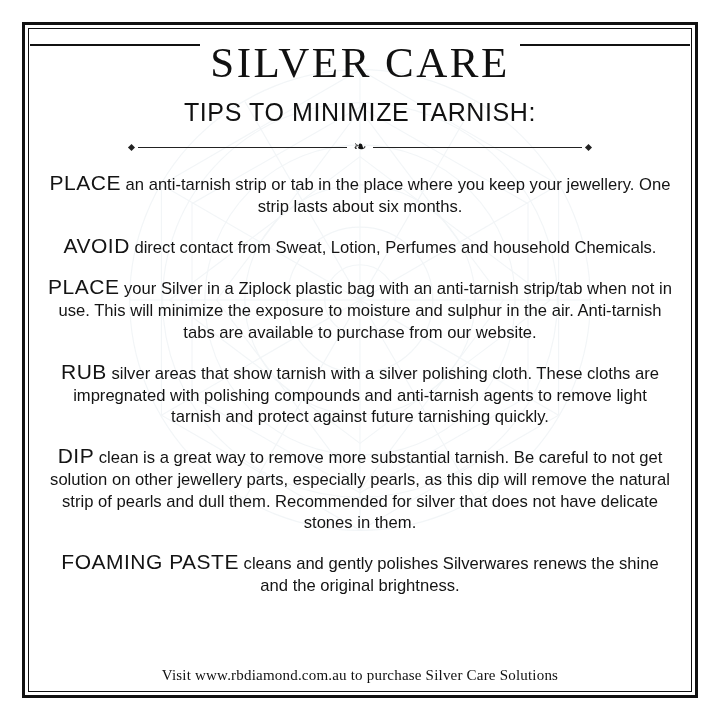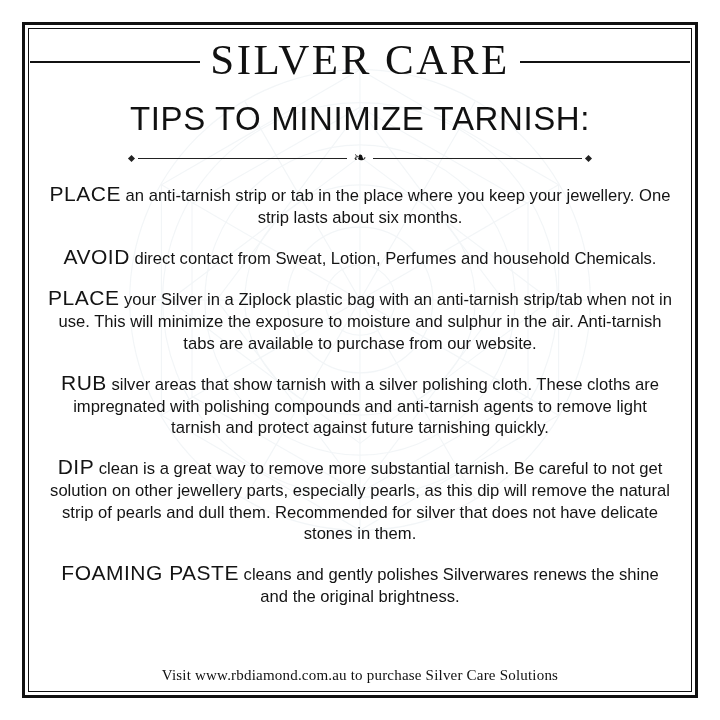--- a/index.html
+++ b/index.html
@@ -61,46 +61,45 @@
     bottom: 26px;
     box-sizing: border-box;
     text-align: center;
     color: #111111;
   }
 
   
   .title-row {
     position: relative;
     display: flex;
-    align-items: center;
     justify-content: center;
-    margin-top: 6px;
+    margin-top: 14px;
     height: 56px;
   }
   .title-rule {
     flex: 1 1 auto;
     height: 2px;
     background: #111111;
     margin-top: 4px;
   }
   .title {
     font-family: "Liberation Serif", serif;
     font-size: 43px;
     letter-spacing: 2.5px;
     font-weight: 400;
     padding: 0 10px;
     white-space: nowrap;
     line-height: 1.05;
   }
 
   .subtitle {
     font-family: "Liberation Sans", sans-serif;
-    font-size: 33px;
+    font-size: 25px;
     letter-spacing: 0.6px;
-    margin-top: 12px;
+    margin-top: 2px;
   }
 
   
   .divider {
     display: flex;
     align-items: center;
     justify-content: center;
     margin: 10px auto 12px auto;
     width: 470px;
     height: 20px;

